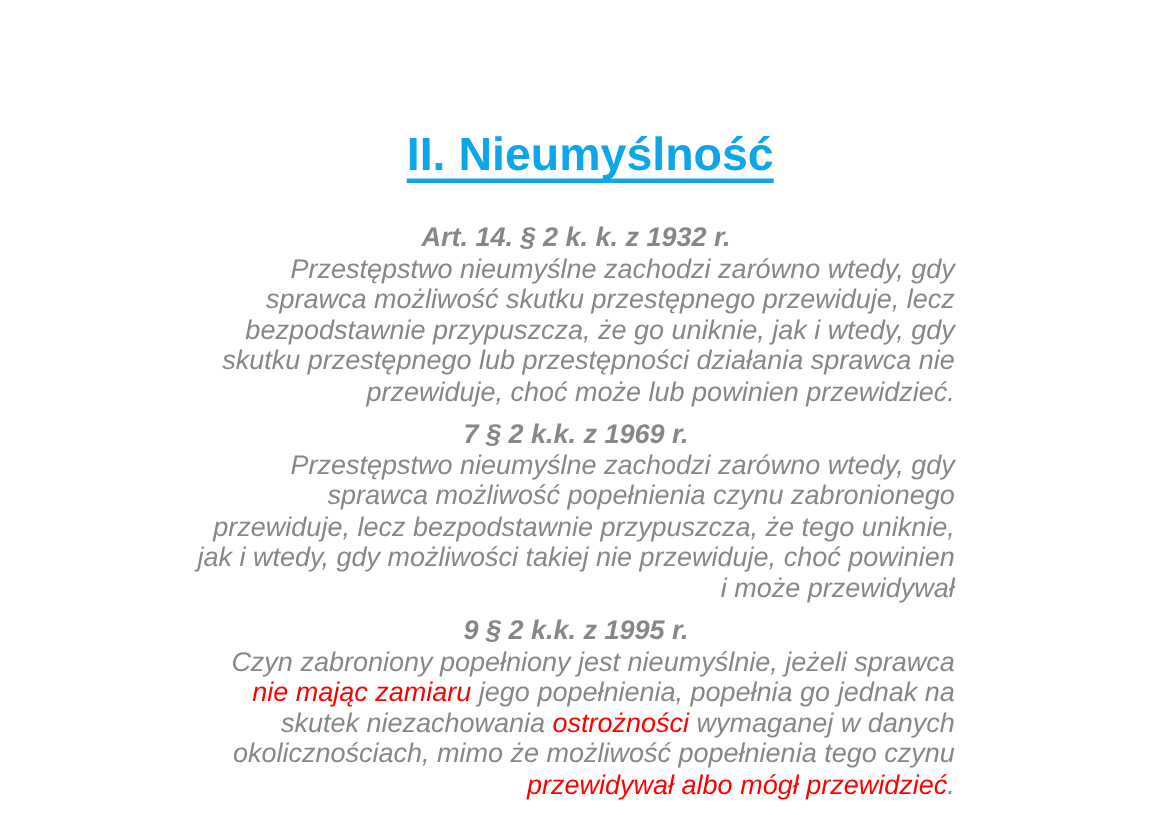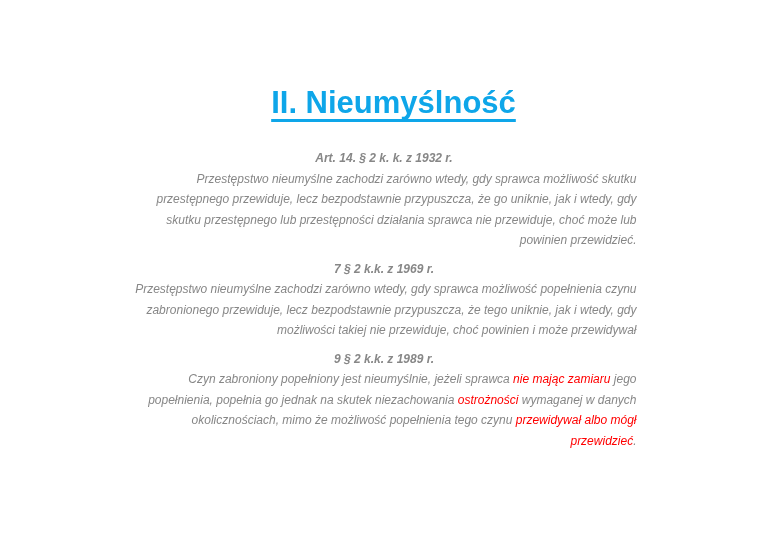--- a/index.html
+++ b/index.html
@@ -27,21 +27,21 @@
     text-decoration: underline;
     text-decoration-thickness: 3px;
     text-underline-offset: 6px;
     padding-left: 19px;
   }
   .content {
     width: 505px;
     margin: 26px auto 0;
     text-align: center;
     font-style: italic;
-    font-size: 12px;
+    font-size: 18px;
     line-height: 20.5px;
     color: var(--text-gray, #878787);
   }
   .section + .section {
     margin-top: 8px;
   }
   .section-heading {
     font-weight: bold;
   }
   .section-body {
@@ -61,17 +61,17 @@
   <div class="content" id="sections">
       <div class="section">
         <div class="section-heading">Art. 14. § 2 k. k. z 1932 r.</div>
         <p class="section-body"><span class="normal">Przestępstwo nieumyślne zachodzi zarówno wtedy, gdy sprawca możliwość skutku przestępnego przewiduje, lecz bezpodstawnie przypuszcza, że go uniknie, jak i wtedy, gdy skutku przestępnego lub przestępności działania sprawca nie przewiduje, choć może lub powinien przewidzieć.</span></p>
       </div>
       <div class="section">
         <div class="section-heading">7 § 2 k.k. z 1969 r.</div>
         <p class="section-body"><span class="normal">Przestępstwo nieumyślne zachodzi zarówno wtedy, gdy sprawca możliwość popełnienia czynu zabronionego przewiduje, lecz bezpodstawnie przypuszcza, że tego uniknie, jak i wtedy, gdy możliwości takiej nie przewiduje, choć powinien i może przewidywał</span></p>
       </div>
       <div class="section">
-        <div class="section-heading">9 § 2 k.k. z 1989 r.</div>
+        <div class="section-heading">9 § 2 k.k. z 1995 r.</div>
         <p class="section-body"><span class="normal">Czyn zabroniony popełniony jest nieumyślnie, jeżeli sprawca </span><span class="hl">nie mając zamiaru</span><span class="normal"> jego popełnienia, popełnia go jednak na skutek niezachowania </span><span class="hl">ostrożności</span><span class="normal"> wymaganej w danych okolicznościach, mimo że możliwość popełnienia tego czynu </span><span class="hl">przewidywał albo mógł przewidzieć</span><span class="normal">.</span></p>
       </div>
     </div>
 </div>
 
 </body></html>

